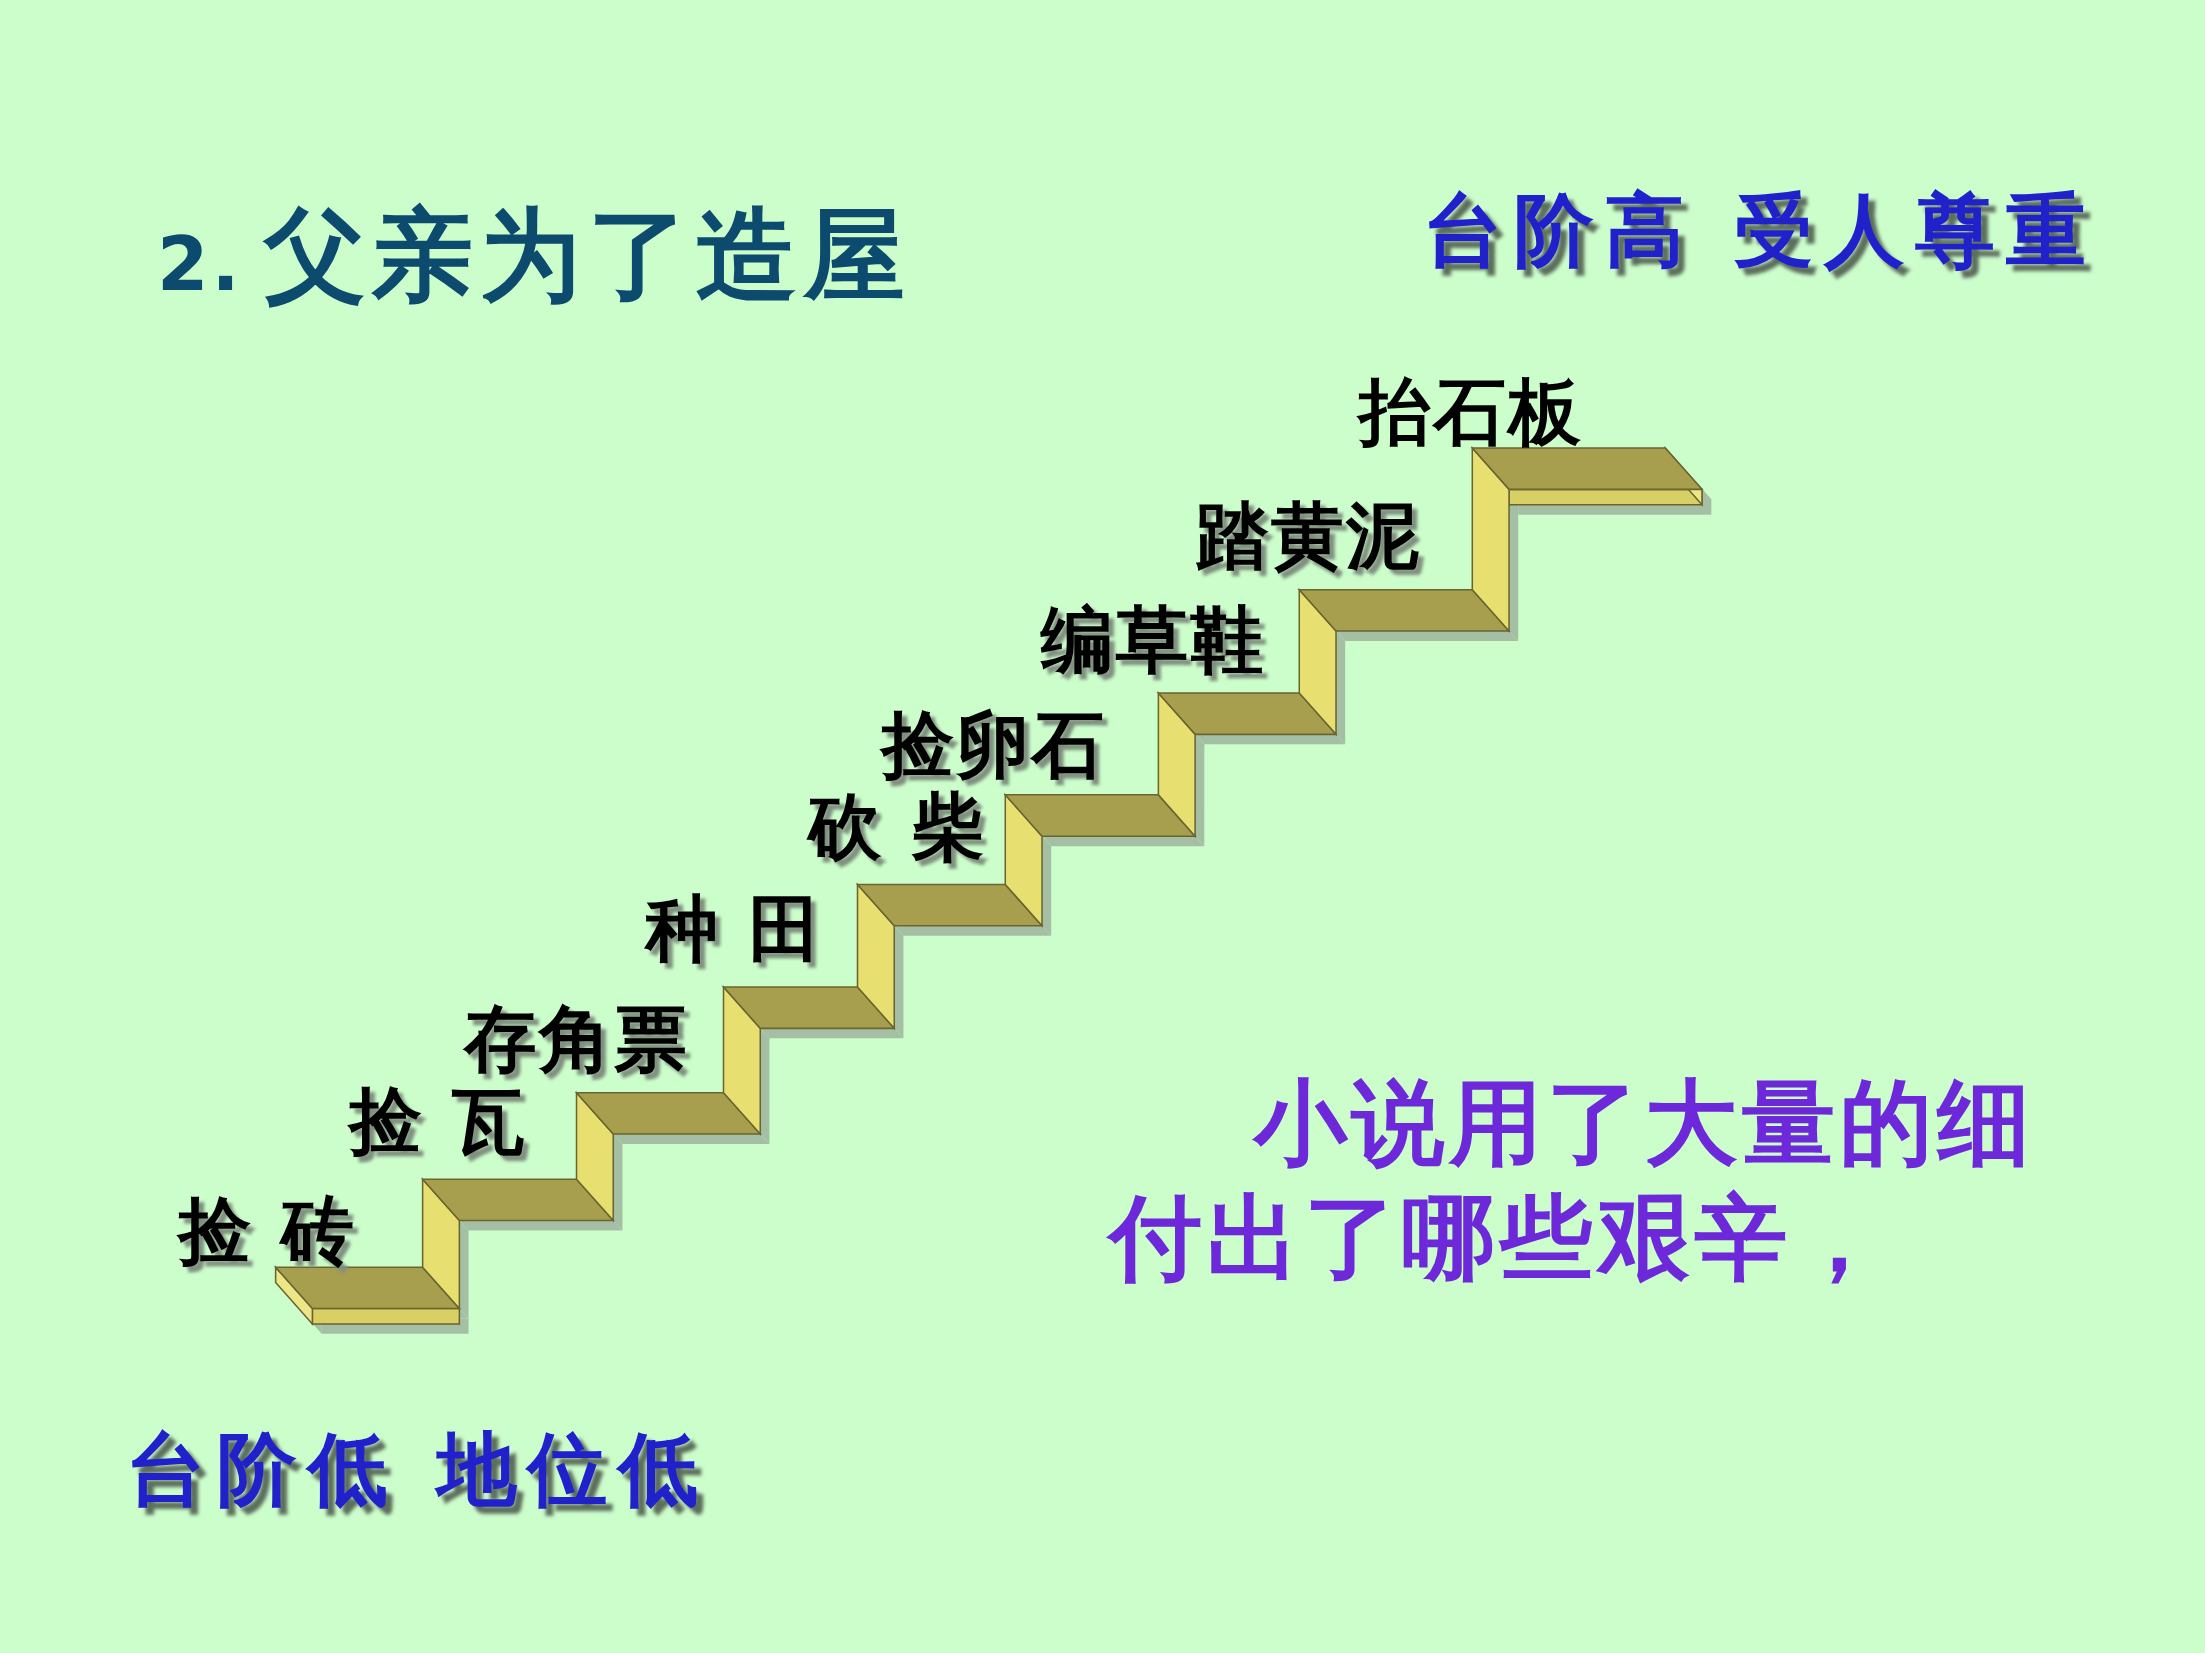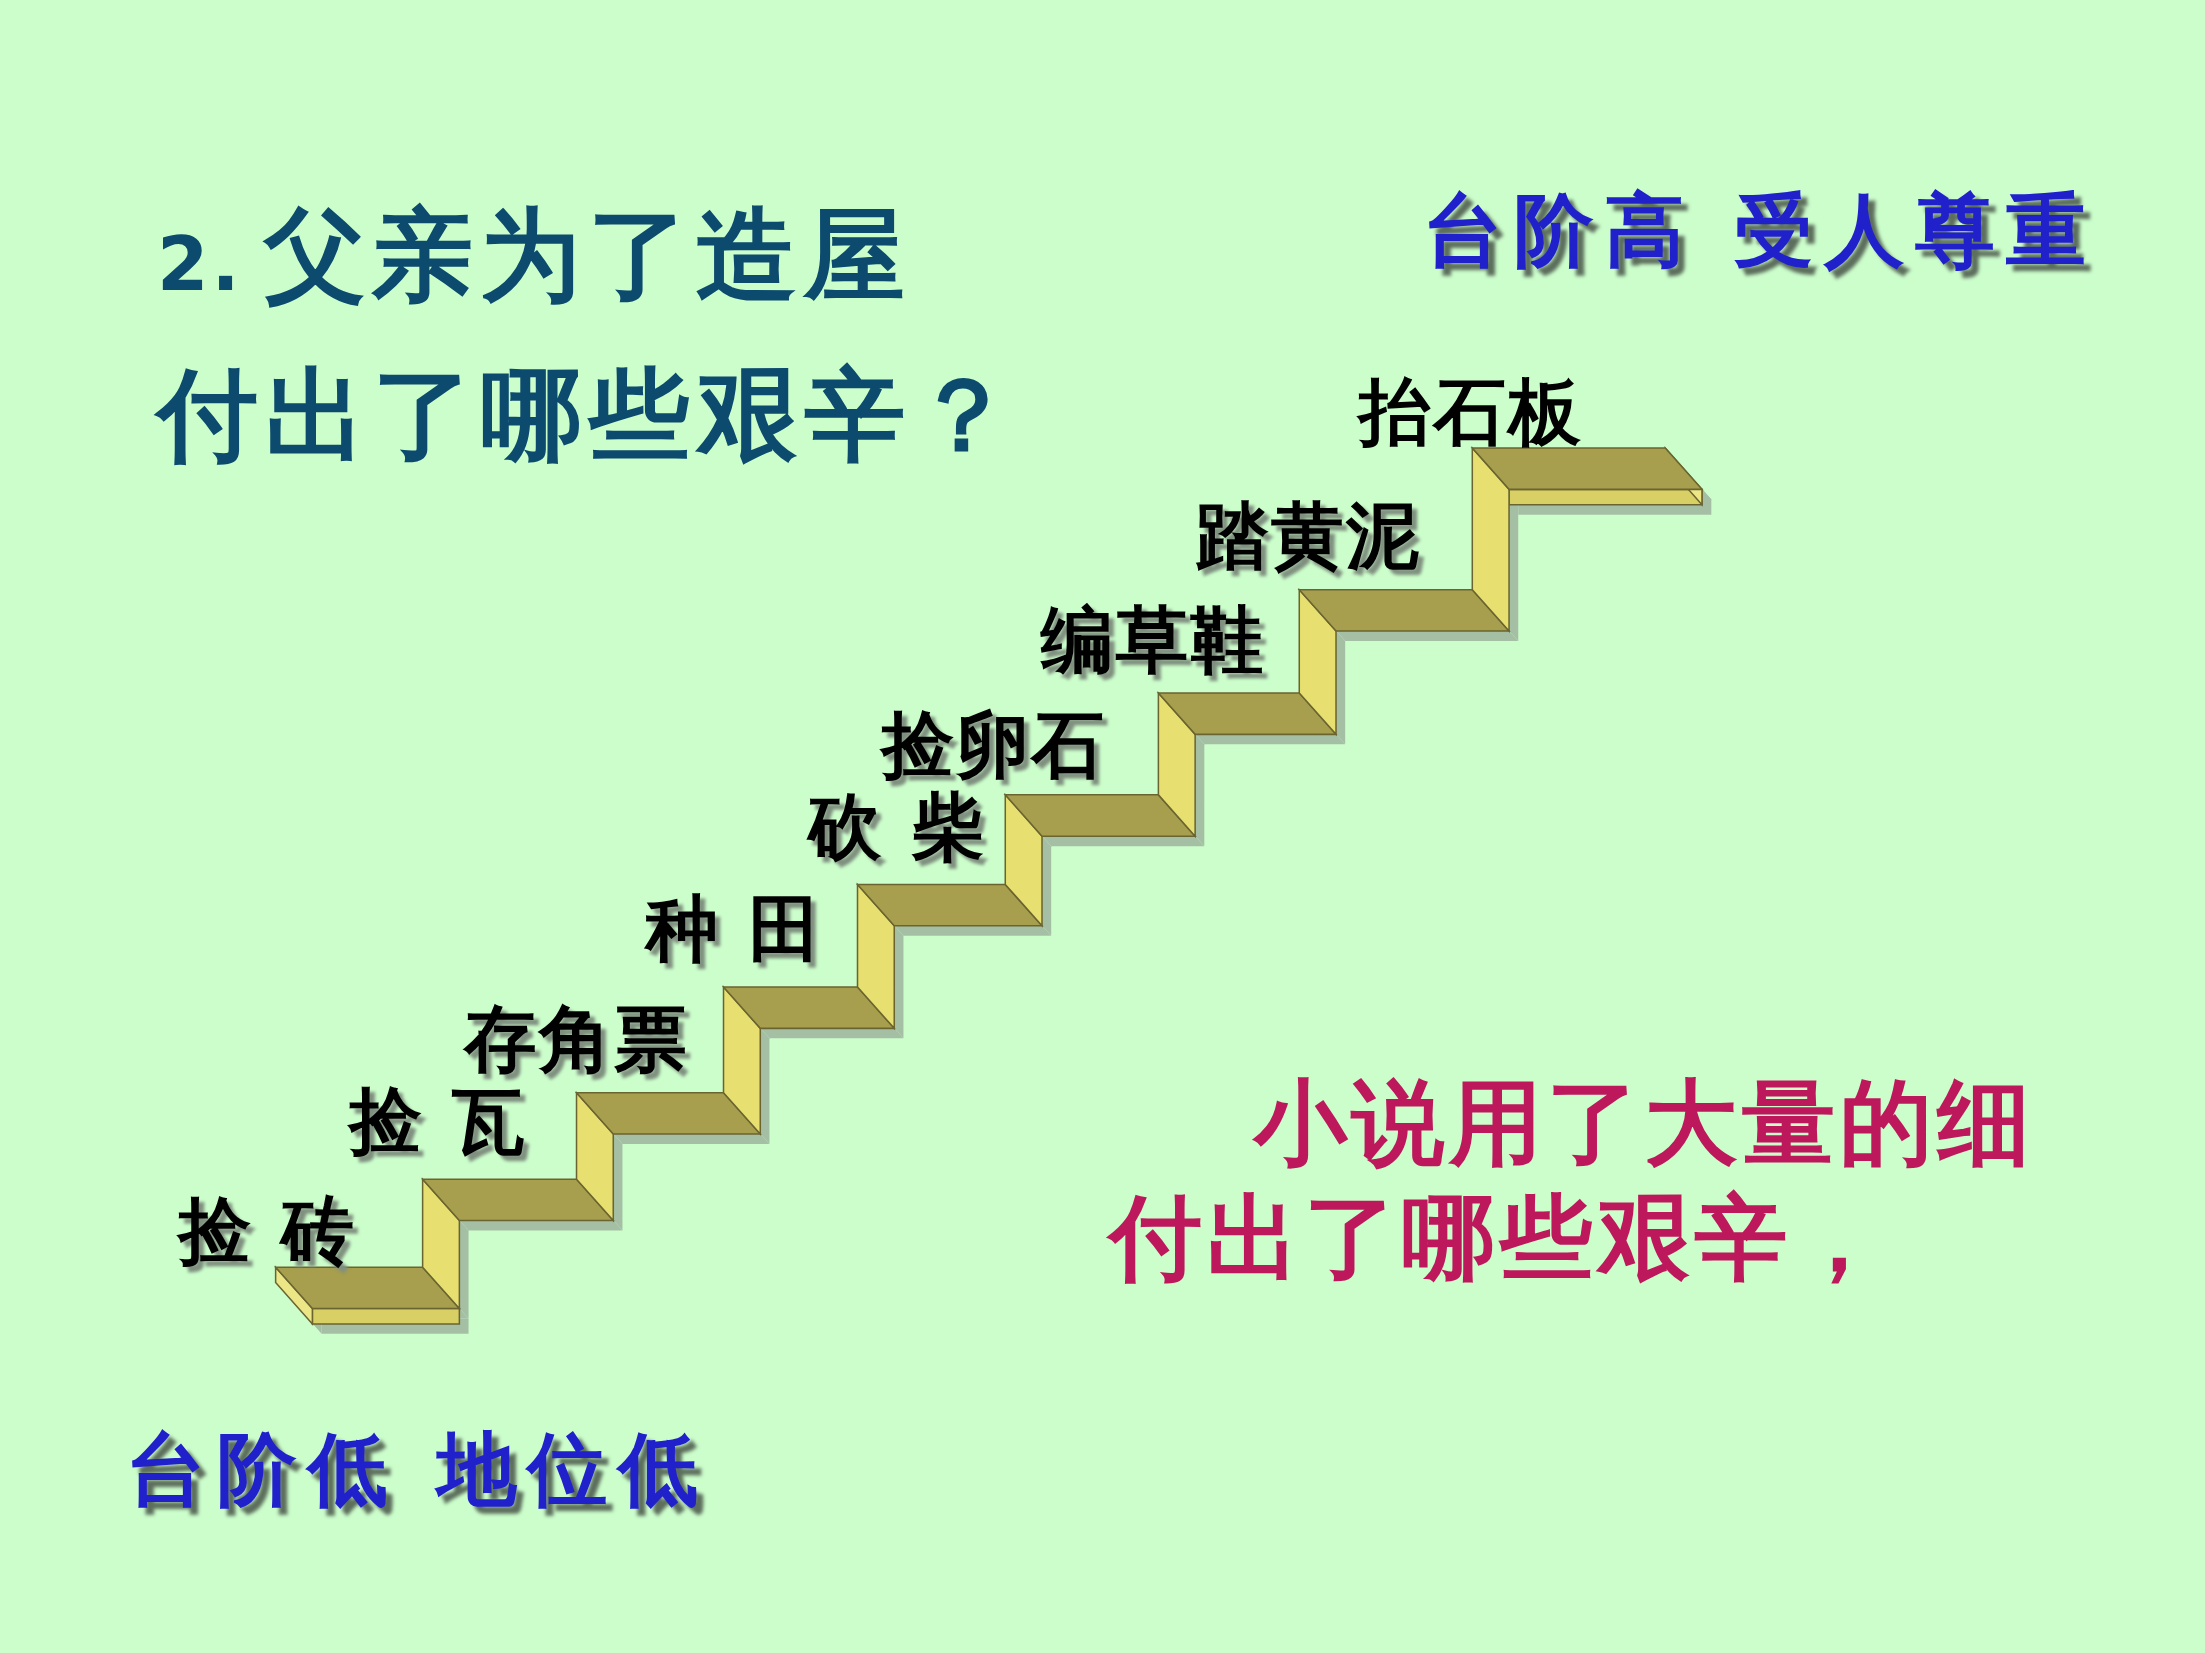--- a/index.html
+++ b/index.html
@@ -18,21 +18,21 @@
   .blue-cap{
     position:absolute;white-space:nowrap;
     font-size:80px;font-weight:900;letter-spacing:10.7px;
     text-shadow:6.9px 6.9px 3.8px #5c6e5c;
   }
   .cap-tr{left:1423px;top:178px;}
   .cap-bl{left:126px;top:1417px;}
   
   .note{
     position:absolute;left:1109px;top:1066px;width:1018px;
-    font-size:93px;font-weight:900;color:#be185d;
+    font-size:93px;font-weight:900;color:#6d28d9;
     line-height:115px;letter-spacing:4.6px;white-space:nowrap;
   }
   .note .n-line:first-child{padding-left:145px;}
   
   .stair-svg{position:absolute;left:0;top:0;width:2205px;height:1654px;}
   .step-label{
     font-family:"DejaVu Sans",sans-serif;
     font-weight:700;fill:#000;letter-spacing:3px;
   }
   .lbl-shadow{filter:drop-shadow(7px 7px 2px #7f907f);}
@@ -99,21 +99,20 @@
         <text x="1653" y="868" text-anchor="end" font-size="95" class="step-label lbl-shadow">编草鞋</text>
         <text x="1856" y="732" text-anchor="end" font-size="95" class="step-label lbl-shadow">踏黄泥</text>
         <text x="2068" y="570" text-anchor="end" font-size="95" class="step-label">抬石板</text>
       </g>
     </svg>
 
   <div class="title">
     <div class="line">
       <span class="t-num">2.</span><span class="t-cn">父亲为了造屋</span>
     </div>
-    <div class="line t-cn">付出了哪些艰辛？</div>
   </div>
 
   <div class="blue-cap cap-tr" style="color: rgb(33, 33, 204);">台阶高 受人尊重</div>
 
   <div class="blue-cap cap-bl" style="color: rgb(33, 33, 204);">台阶低 地位低</div>
 
   <div class="note">
     <div class="n-line">小说用了大量的细</div>
     <div class="n-line">付出了哪些艰辛，</div>
   </div>

